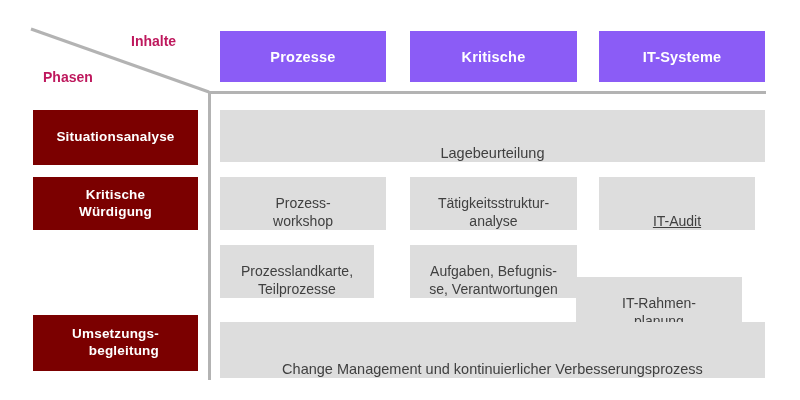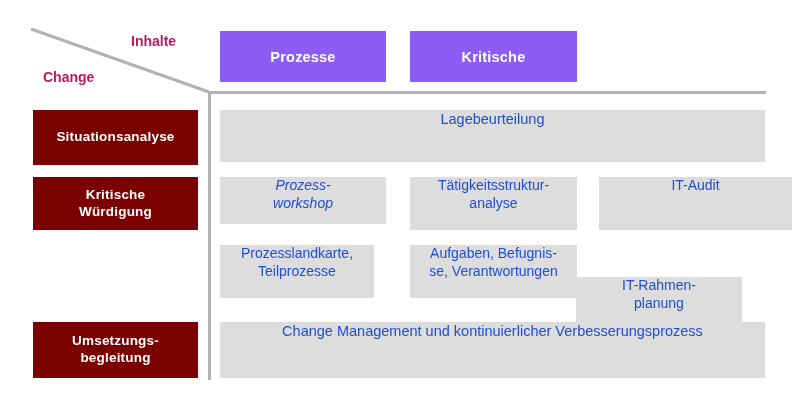--- a/index.html
+++ b/index.html
@@ -85,24 +85,24 @@
     justify-content: center;
     text-align: center;
     line-height: 1.25;
     letter-spacing: 0.2px;
   }
 
   
   .cell {
     position: absolute;
     background: #dddddd;
-    color: #1d4ed8;
+    color: #404040;
     font-size: 14px;
     display: flex;
-    align-items: flex-start;
+    align-items: flex-end;
     justify-content: center;
     text-align: center;
     line-height: 1.25;
   }
   .cell.wide { font-size: 14.5px; }
 
   .cell-text, .row-head-text, .col-head-text {
     display: block;
     white-space: pre-line;
   }
@@ -110,57 +110,60 @@
 </head>
 <body>
 
 <div id="matrix">
 
   <svg class="divider-diagonal" viewBox="0 0 800 400" width="800" height="400">
     <line x1="31" y1="29" x2="209" y2="92" stroke="#b3b3b3" stroke-width="3"></line>
   </svg>
 
   <div class="corner-label inhalte">Inhalte</div>
-  <div class="corner-label phasen">Change</div>
+  <div class="corner-label phasen">Phasen</div>
 
   <div class="divider-horiz"></div>
   <div class="divider-vert"></div>
 
   <div class="col-head" style="left:220px; width:166px;">
     <span class="col-head-text">Prozesse</span>
   </div>
   <div class="col-head" style="left:410px; width:167px;">
     <span class="col-head-text">Kritische</span>
   </div>
+  <div class="col-head" style="left:599px; width:166px;">
+    <span class="col-head-text">IT-Systeme</span>
+  </div>
 
   <div class="row-head" style="top:110px; height:55px;">
     <span class="row-head-text">Situationsanalyse</span>
   </div>
   <div class="row-head" style="top:177px; height:53px;">
     <span class="row-head-text">Kritische
 Würdigung</span>
   </div>
-  <div class="row-head" style="top:322px; height:56px;">
+  <div class="row-head" style="top:315px; height:56px;text-align:right;">
     <span class="row-head-text">Umsetzungs-
 begleitung</span>
   </div>
 
   <div class="cell wide" style="left:220px; top:110px; width:545px; height:52px;">
     <span class="cell-text">Lagebeurteilung</span>
   </div>
 
-  <div class="cell" style="left:220px; top:177px; width:166px; height:47px;font-style:italic;">
+  <div class="cell" style="left:220px; top:177px; width:166px; height:53px;">
     <span class="cell-text">Prozess-
 workshop</span>
   </div>
   <div class="cell" style="left:410px; top:177px; width:167px; height:53px;">
     <span class="cell-text">Tätigkeitsstruktur-
 analyse</span>
   </div>
-  <div class="cell" style="left:599px; top:177px; width:193px; height:53px;">
+  <div class="cell" style="left:599px; top:177px; width:156px; height:53px;text-decoration:underline;">
     <span class="cell-text">IT-Audit</span>
   </div>
 
   <div class="cell" style="left:220px; top:245px; width:154px; height:53px;">
     <span class="cell-text">Prozesslandkarte,
 Teilprozesse</span>
   </div>
   <div class="cell" style="left:410px; top:245px; width:167px; height:53px;">
     <span class="cell-text">Aufgaben, Befugnis-
 se, Verantwortungen</span>

